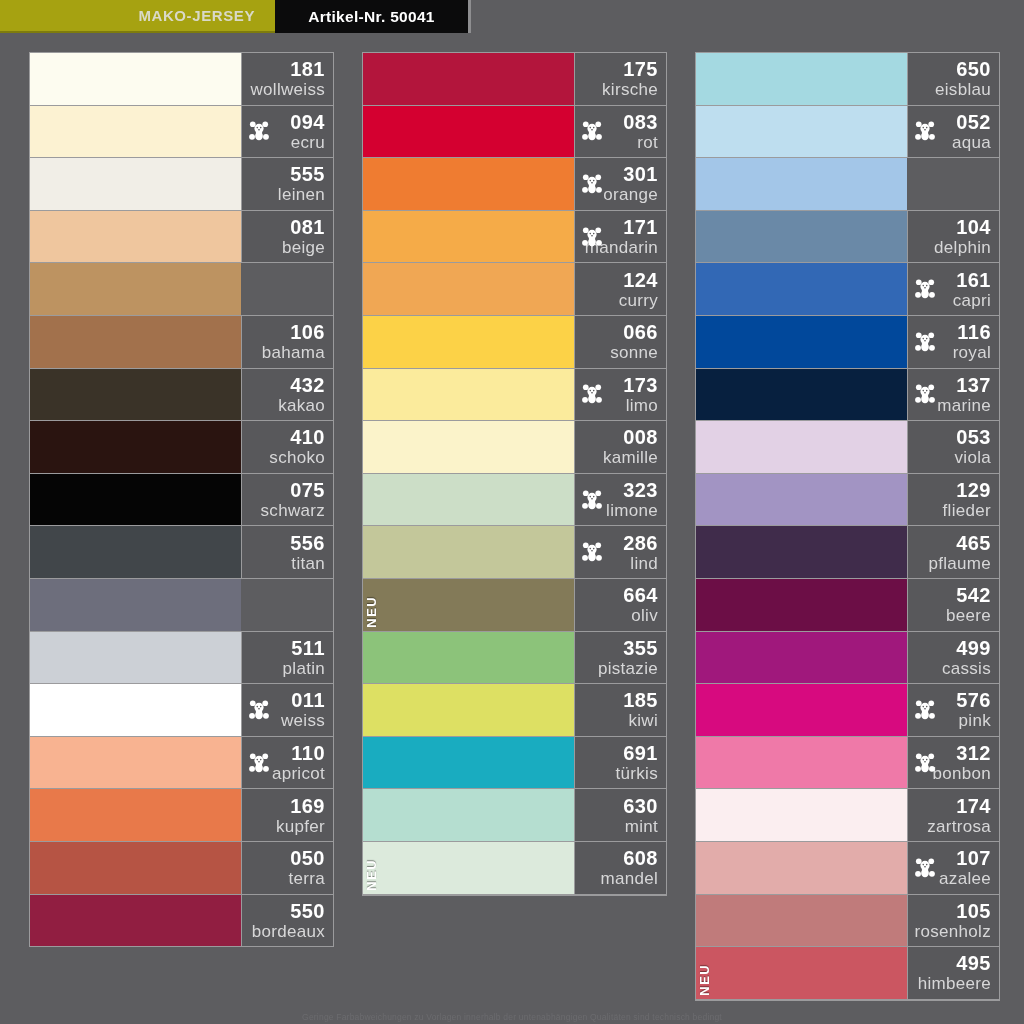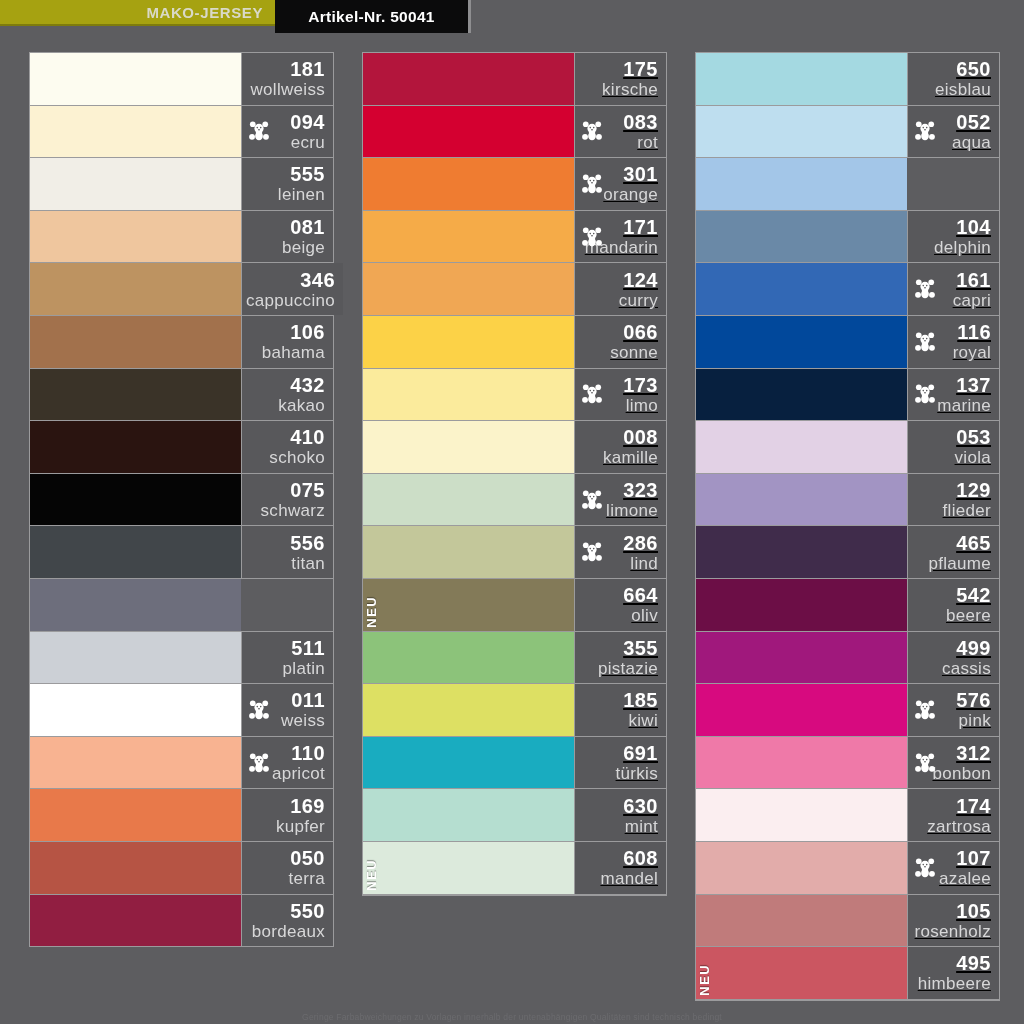--- a/index.html
+++ b/index.html
@@ -15,24 +15,24 @@
     background: #5d5d60;
   }
 
   
   .header {
     position: absolute; left: 0; top: 0;
     width: 1024px; height: 33px;
     display: flex; align-items: stretch;
   }
   .brand-bar {
-    width: 275px; height: 26px;
+    width: 275px; height: 33px;
     background: #a6a211;
     display: flex; align-items: center; justify-content: flex-end;
-    padding-right: 12px;
+    padding-right: 20px;
     border-bottom: 2px solid #7e7c0d;
   }
   .brand-label {
     color: #d9d9c8;
     font-size: 15px;
     font-weight: bold;
     letter-spacing: 0.6px;
   }
   .article-tab {
     width: 196px; height: 33px;
@@ -62,21 +62,21 @@
   .col1 { margin-left: 25px; width: 305px; }
   .col2 { margin-left: 28px; width: 305px; }
   .col3 { margin-left: 28px; width: 305px; }
 
   .col-inner {
     border: 1px solid #9b9b9d;
     border-bottom: none;
     display: flex;
     flex-direction: column;
   }
-  .col-inner.closed { border-bottom: 1px solid #9b9b9d; text-decoration: underline; }
+  .col-inner.closed { border-bottom: 1px solid #9b9b9d; }
 
   
   .swrow {
     position: relative;
     display: flex;
     height: 52.6px;
     border-bottom: 1px solid #9b9b9d;
   }
   .swatch {
     position: relative;
@@ -212,26 +212,20 @@
             <div class="swatch" style="background: rgb(239, 198, 158);"></div>
             <div class="meta">
               <div class="meta-text">
                 <span class="code">081</span>
                 <span class="cname">beige</span>
               </div>
             </div>
           </div>
           <div class="swrow">
             <div class="swatch" style="background: rgb(189, 147, 97);"></div>
-            <div class="meta">
-              <div class="meta-text">
-                <span class="code">346</span>
-                <span class="cname">cappuccino</span>
-              </div>
-            </div>
           </div>
           <div class="swrow">
             <div class="swatch" style="background: rgb(162, 113, 76);"></div>
             <div class="meta">
               <div class="meta-text">
                 <span class="code">106</span>
                 <span class="cname">bahama</span>
               </div>
             </div>
           </div>

